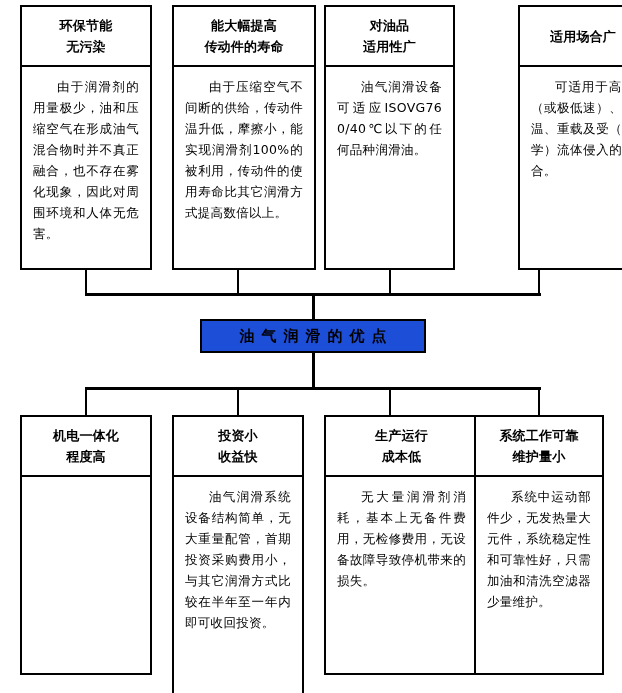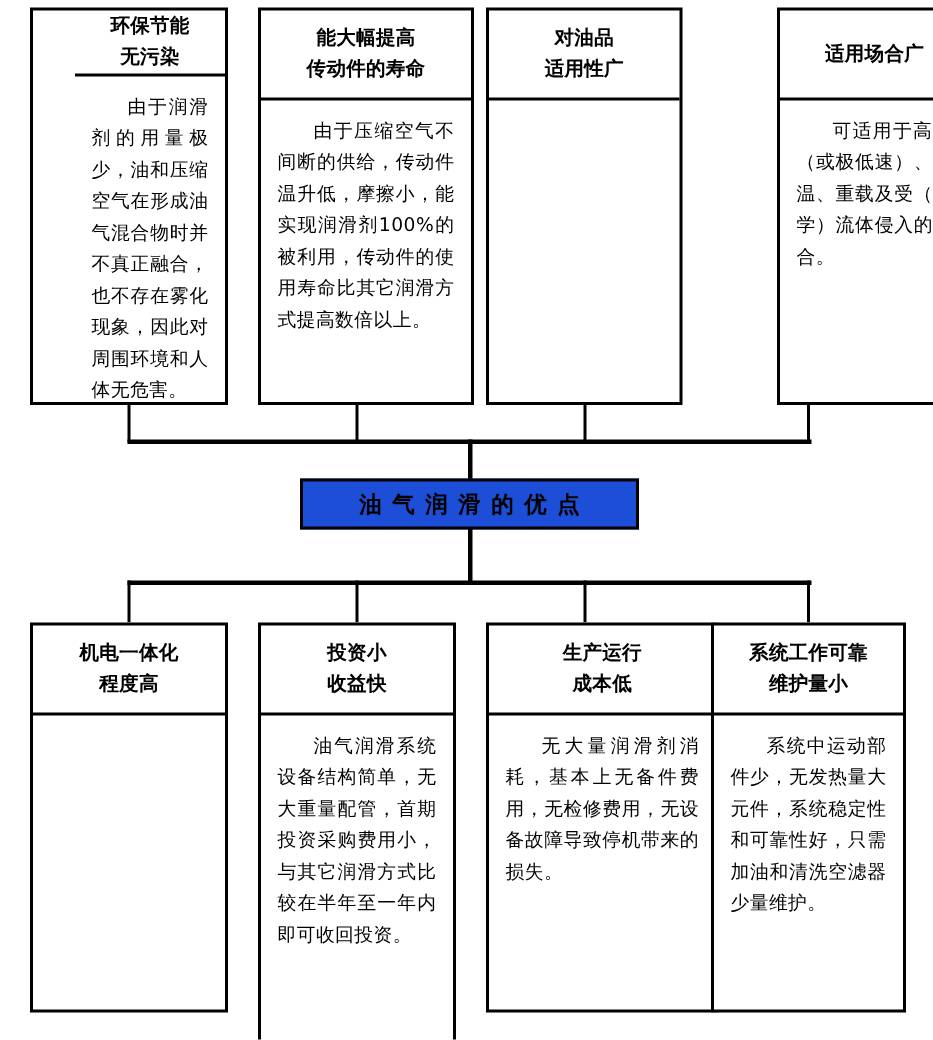--- a/index.html
+++ b/index.html
@@ -90,41 +90,42 @@
     letter-spacing: 7px;
     text-indent: 7px;
     white-space: nowrap;
   }
 </style>
 </head>
 <body>
 
 <div id="canvas">
 
-  <div class="node" style="left:20px; top:5px; width:132px; height:265px;padding-left:28px;">
+  <div class="node" style="left:20px; top:5px; width:132px; height:265px;">
     <div class="node-head">
       <span class="ln">环保节能</span>
       <span class="ln">无污染</span>
     </div>
     <div class="node-body">由于润滑剂的用量极少，油和压缩空气在形成油气混合物时并不真正融合，也不存在雾化现象，因此对周围环境和人体无危害。</div>
   </div>
 
   <div class="node" style="left:172px; top:5px; width:144px; height:265px;">
     <div class="node-head">
       <span class="ln">能大幅提高</span>
       <span class="ln">传动件的寿命</span>
     </div>
     <div class="node-body">由于压缩空气不间断的供给，传动件温升低，摩擦小，能实现润滑剂100%的被利用，传动件的使用寿命比其它润滑方式提高数倍以上。</div>
   </div>
 
   <div class="node" style="left:324px; top:5px; width:131px; height:265px;">
     <div class="node-head">
       <span class="ln">对油品</span>
       <span class="ln">适用性广</span>
     </div>
+    <div class="node-body">油气润滑设备可适应ISOVG760/40℃以下的任何品种润滑油。</div>
   </div>
 
   <div class="node" style="left:474px; top:5px; width:130px; height:265px;margin-left:44px;">
     <div class="node-head">
       <span class="ln">适用场合广</span>
       <span class="ln"></span>
     </div>
     <div class="node-body">可适用于高速（或极低速）、高温、重载及受（化学）流体侵入的场合。</div>
   </div>
 

